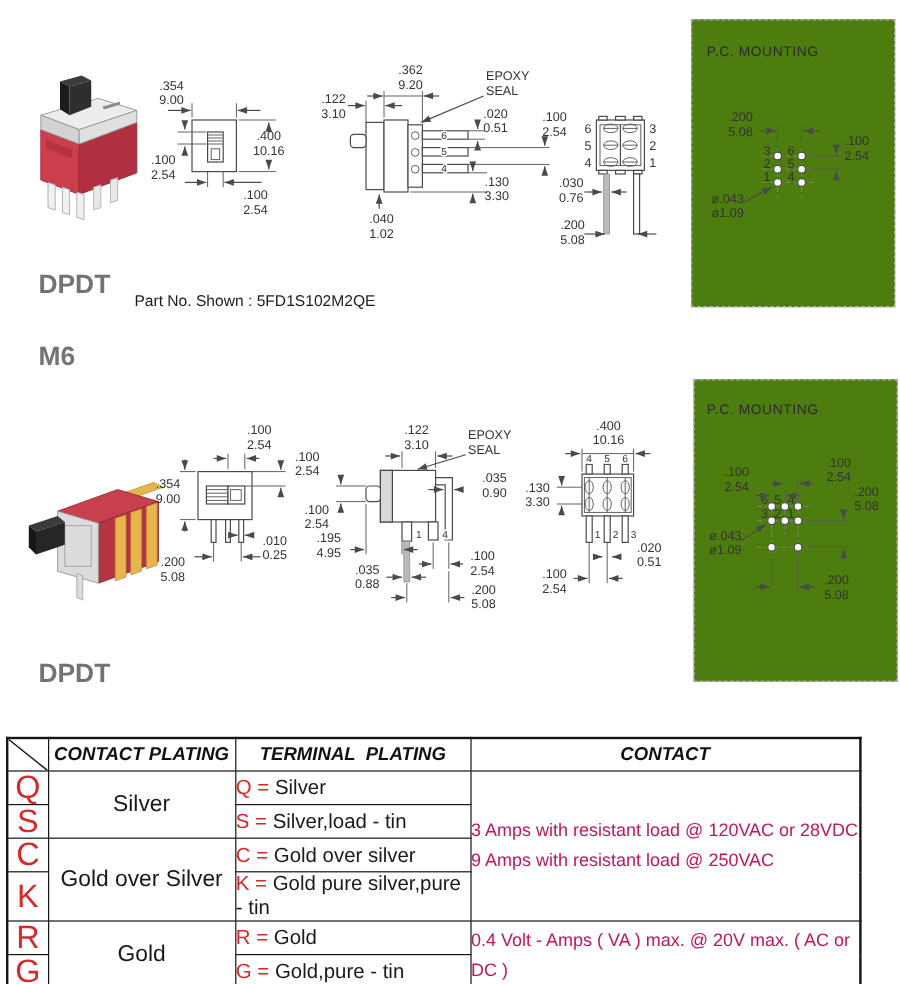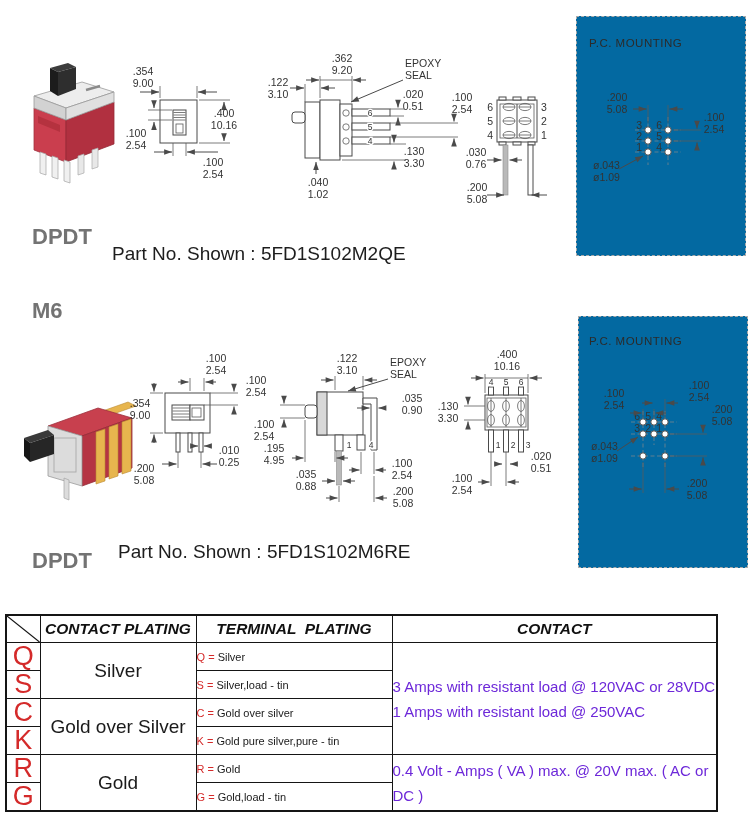--- a/index.html
+++ b/index.html
@@ -12,31 +12,31 @@
   .lt{stroke:#5a5a5a;stroke-width:.8;fill:none;}
   .fw{fill:#fff;stroke:#4a4a4a;stroke-width:1;}
   .gray{fill:#b9b9b9;stroke:#8c8c8c;stroke-width:.6;}
   .dash{stroke:#8a8a8a;stroke-width:.7;stroke-dasharray:4 2.5;fill:none;}
   .d{font-size:10.5px;text-anchor:middle;}
   .ds{font-size:10.5px;text-anchor:start;}
   .de{font-size:10.5px;text-anchor:end;}
   .pn{font-size:8.5px;text-anchor:middle;paint-order:stroke;stroke:#fff;stroke-width:2.5px;}
   .pct{font-size:11.5px;letter-spacing:.5px;fill:#2b2b2b;}
   .red-label{color:#737373;font-weight:bold;font-size:22px;margin-left:24px;}
-  .partno{font-size:19px;color:#1d1d1d;}
-  .pcbox{border:1px dashed #ababab;background:#0369a1;}
+  .partno{font-size:13px;color:#1d1d1d;}
+  .pcbox{border:1px dashed #ababab;background:#4d7c0f;}
   
   table.spec{border-collapse:collapse;table-layout:fixed;width:713px;}
   table.spec td,table.spec th{border:1px solid #151515;padding:0;vertical-align:middle;}
   table.spec{border:2px solid #151515;}
   th.hd{font-size:15.5px;font-style:italic;font-weight:bold;color:#111;white-space:pre;height:26px;}
   td.code{color:#d42a2a;font-size:27px;text-align:center;height:27px;line-height:27px;}
   td.contact{font-size:19px;color:#1a1a1a;text-align:center;}
-  td.term{font-size:11px;color:#1a1a1a;padding-left:9px;height:27px;}
-  td.rate{font-size:15px;color:#6d28d9;padding-left:9px;}
+  td.term{font-size:17px;color:#1a1a1a;padding-left:9px;height:27px;}
+  td.rate{font-size:15px;color:#be185d;padding-left:9px;}
   td.rate div{line-height:25px;}
   .redtx{color:#d42a2a;}
   td.corner{position:relative;}
   td.corner svg{position:absolute;top:0;left:0;width:100%;height:100%;}
 </style>
 </head>
 <body>
 
 <div class="page">
 
@@ -235,21 +235,21 @@
       <text class="d" x="137" y="116">2.54</text>
       <line class="ln" x1="42" y1="152" x2="66" y2="139" marker-end="url(#a3)"></line>
       <text class="ds" x="16" y="152">ø.043</text>
       <text class="ds" x="16" y="164">ø1.09</text>
     </svg>
   </div>
 
   <div class="abs red-label" style="left:8px;top:224px">DPDT</div>
   <div class="abs partno" style="left:112px;top:243px">Part No. Shown : 5FD1S102M2QE</div>
 
-  <div class="abs red-label" style="left:8px;top:298px">M6</div>
+  <div class="abs red-label" style="left:8px;top:284px">M6</div>
 
   <svg class="abs" style="left:8px;top:376px" width="140" height="140" viewBox="0 0 140 140">
     <g>
       <polygon points="86,38 120,26 128,30 94,42" fill="#e7b54e" stroke="#bb8a33" stroke-width=".6"></polygon>
       <polygon points="40,50 90,32 124,42 74,60" fill="#c8404e" stroke="#9d303c" stroke-width=".8"></polygon>
       <polygon points="74,60 124,42 124,92 74,110" fill="#b53443" stroke="#942a36" stroke-width=".8"></polygon>
       <polygon points="40,50 74,60 74,110 40,100" fill="#dcdcdc" stroke="#9a9a9a" stroke-width=".8"></polygon>
       <rect x="46" y="62" width="22" height="34" fill="none" stroke="#aeaeae" stroke-width="1"></rect>
       <polygon points="16,62 40,54 46,59 22,67" fill="#3a3a3a"></polygon>
       <polygon points="16,62 22,67 22,86 16,80" fill="#161616"></polygon>
@@ -466,21 +466,20 @@
       <line class="lt" x1="64" y1="145" x2="64" y2="176"></line>
         <line class="lt" x1="86" y1="145" x2="86" y2="176"></line>
       <line class="ln" x1="50" y1="172" x2="62.5" y2="172" marker-end="url(#a4)"></line>
       <line class="ln" x1="100" y1="172" x2="87.5" y2="172" marker-end="url(#a4)"></line>
       <text class="d" x="118" y="170">.200</text>
       <text class="d" x="118" y="182">5.08</text>
     </svg>
   </div>
 
   <div class="abs red-label" style="left:8px;top:548px">DPDT</div>
-  <div class="abs partno" style="left:118px;top:541px">Part No. Shown : 5FD1S102M6RE</div>
 
   <div class="abs" style="left:5px;top:614px">
     <table class="spec">
       <colgroup>
           <col style="width:34px">
           <col style="width:156px">
           <col style="width:196px">
           <col>
         </colgroup>
       <tbody>
@@ -493,21 +492,21 @@
         <th class="hd">CONTACT PLATING</th>
         <th class="hd">TERMINAL  PLATING</th>
         <th class="hd">CONTACT</th>
       </tr>
       <tr>
         <td class="code">Q</td>
         <td class="contact" rowspan="2">Silver</td>
         <td class="term"><span class="redtx">Q</span>&nbsp;<span class="redtx">=</span>&nbsp;<span>Silver</span></td>
         <td class="rate" rowspan="4">
           <div>3 Amps with resistant load @ 120VAC or 28VDC</div>
-          <div>1 Amps with resistant load @ 250VAC</div>
+          <div>9 Amps with resistant load @ 250VAC</div>
         </td>
       </tr>
       <tr>
         <td class="code">S</td>
         <td class="term"><span class="redtx">S</span>&nbsp;<span class="redtx">=</span>&nbsp;<span>Silver,load - tin</span></td>
       </tr>
       <tr>
         <td class="code">C</td>
         <td class="contact" rowspan="2">Gold over Silver</td>
         <td class="term"><span class="redtx">C</span>&nbsp;<span class="redtx">=</span>&nbsp;<span>Gold over silver</span></td>
@@ -519,19 +518,19 @@
       <tr>
         <td class="code">R</td>
         <td class="contact" rowspan="2">Gold</td>
         <td class="term"><span class="redtx">R</span>&nbsp;<span class="redtx">=</span>&nbsp;<span>Gold</span></td>
         <td class="rate" rowspan="2">
           <div>0.4 Volt - Amps ( VA ) max. @ 20V max. ( AC or DC )</div>
         </td>
       </tr>
       <tr>
         <td class="code">G</td>
-        <td class="term"><span class="redtx">G</span>&nbsp;<span class="redtx">=</span>&nbsp;<span>Gold,load - tin</span></td>
+        <td class="term"><span class="redtx">G</span>&nbsp;<span class="redtx">=</span>&nbsp;<span>Gold,pure - tin</span></td>
       </tr>
     </tbody>
       </table>
   </div>
 
 </div>
 
 </body></html>

